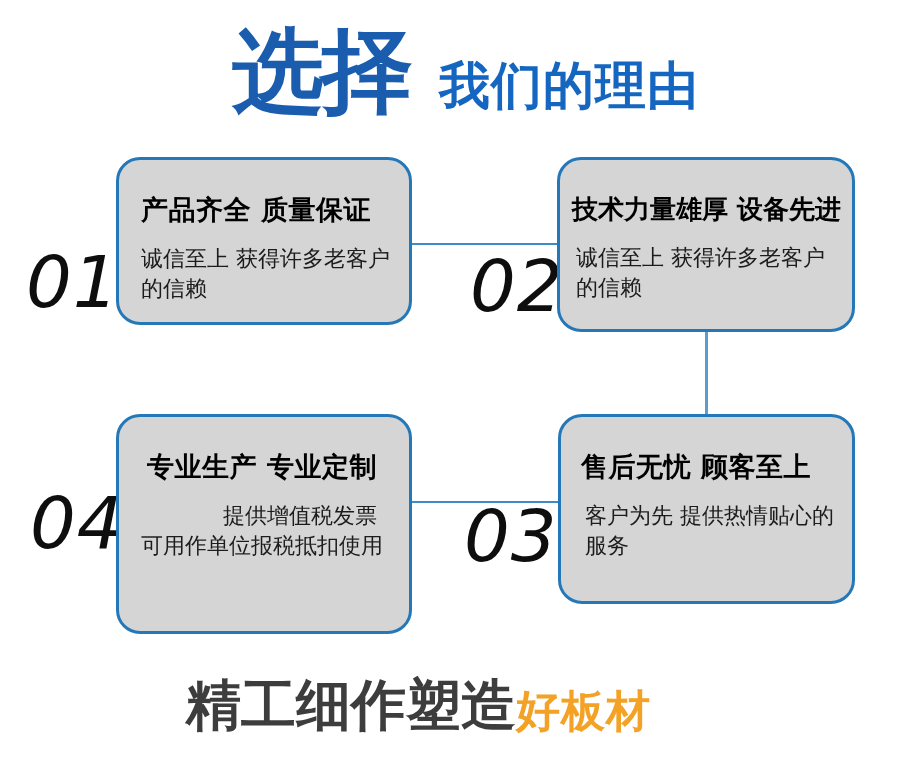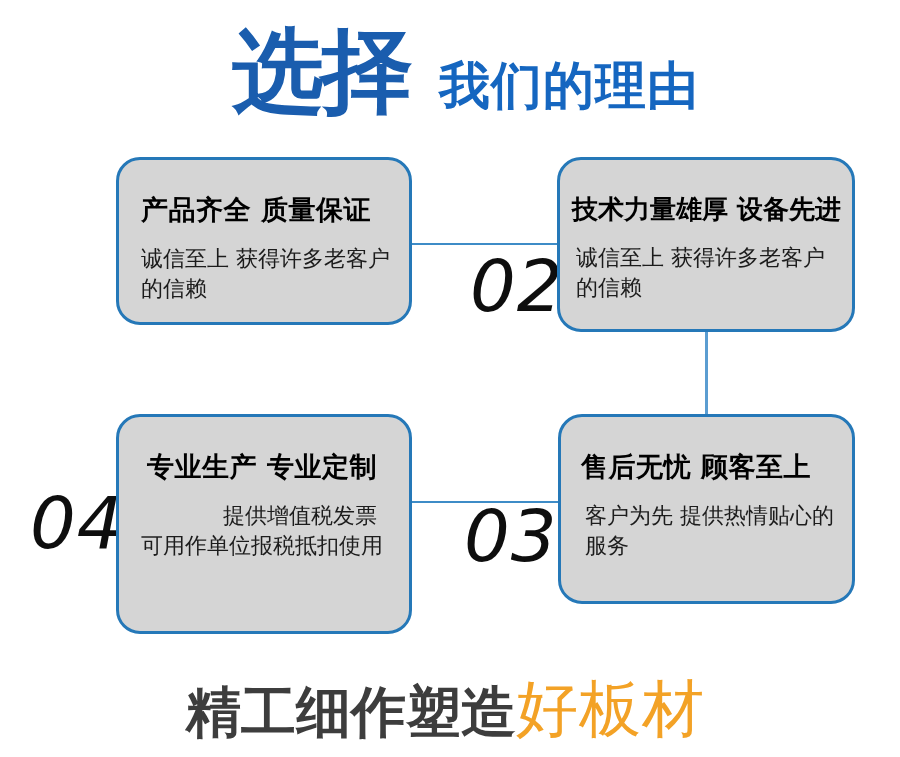--- a/index.html
+++ b/index.html
@@ -103,41 +103,42 @@
     align-items: flex-end;
     white-space: nowrap;
   }
   .tagline-main {
     font-size: 55px;
     line-height: 1.0;
     font-weight: 700;
     color: var(--tagline-main, #3d3d3d);
   }
   .tagline-accent {
-    font-size: 62px;
+    font-size: 44px;
     line-height: 1.0;
-    font-weight: 400;
+    font-weight: 700;
     letter-spacing: 1px;
     color: var(--tagline-accent, #f3a226);
   }
 </style>
 </head>
 <body>
 
 <div class="page">
 
   <div class="header">
     <span class="title-main">选择</span>
     <span class="title-sub">我们的理由</span>
   </div>
 
   <div class="connector conn-top"></div>
   <div class="connector conn-vert"></div>
   <div class="connector conn-bottom"></div>
 
+  <div class="big-number num1">01</div>
   <div class="reason-box box1">
     <div class="box-title">产品齐全 质量保证</div>
     <div class="box-desc">诚信至上 获得许多老客户</div>
     <div class="box-desc">的信赖</div>
   </div>
 
   <div class="big-number num2">02</div>
   <div class="reason-box box2">
     <div class="box-title">技术力量雄厚 设备先进</div>
     <div class="box-desc">诚信至上 获得许多老客户</div>

